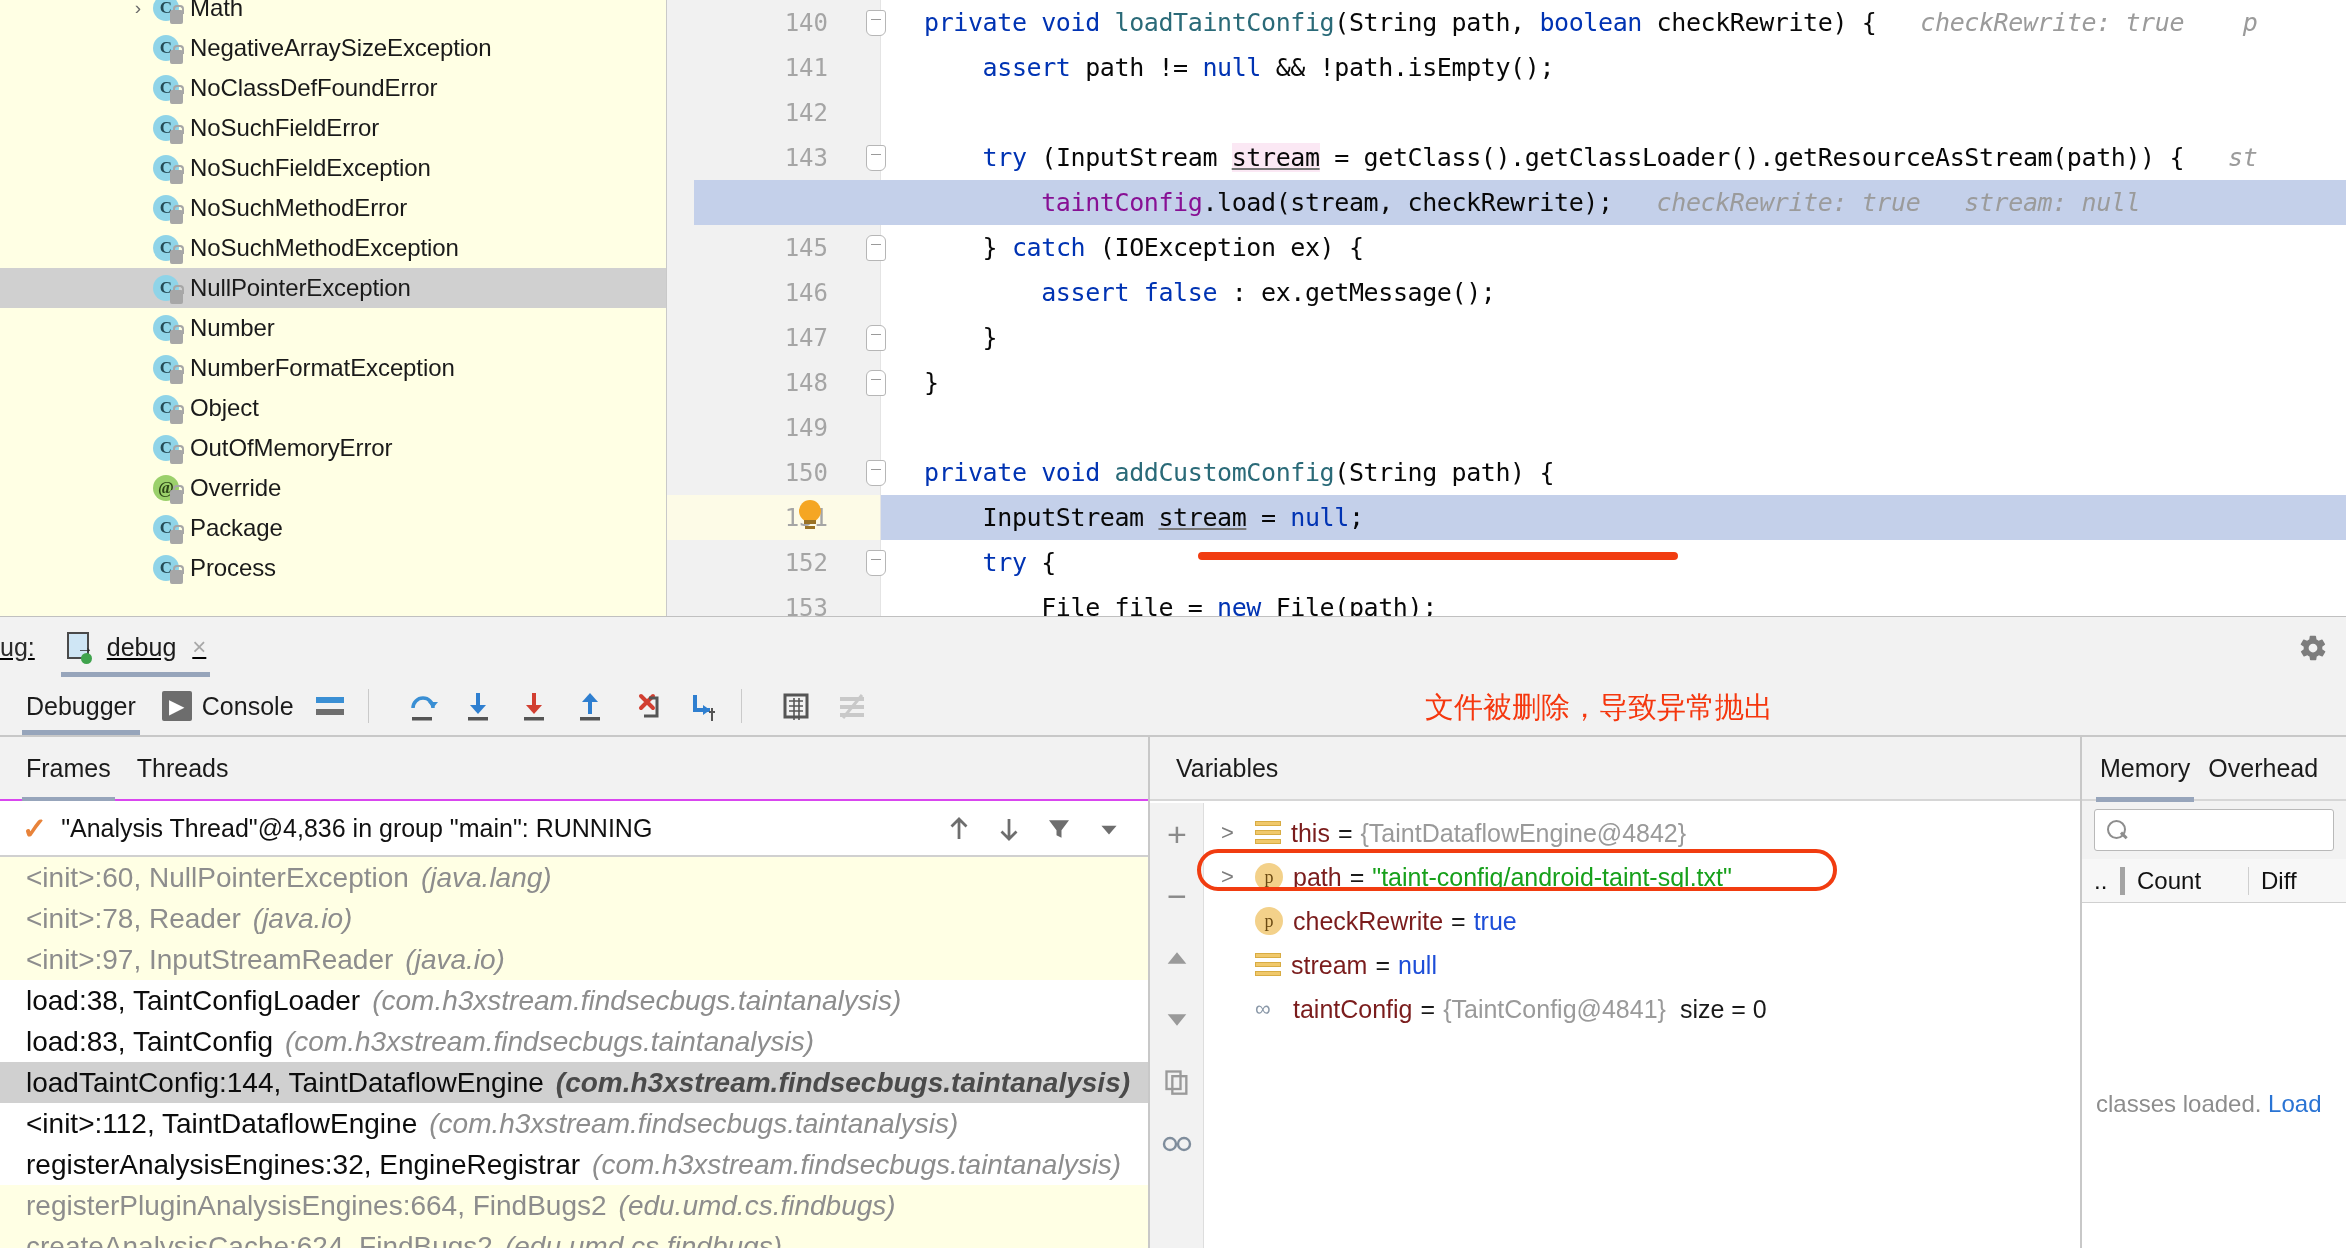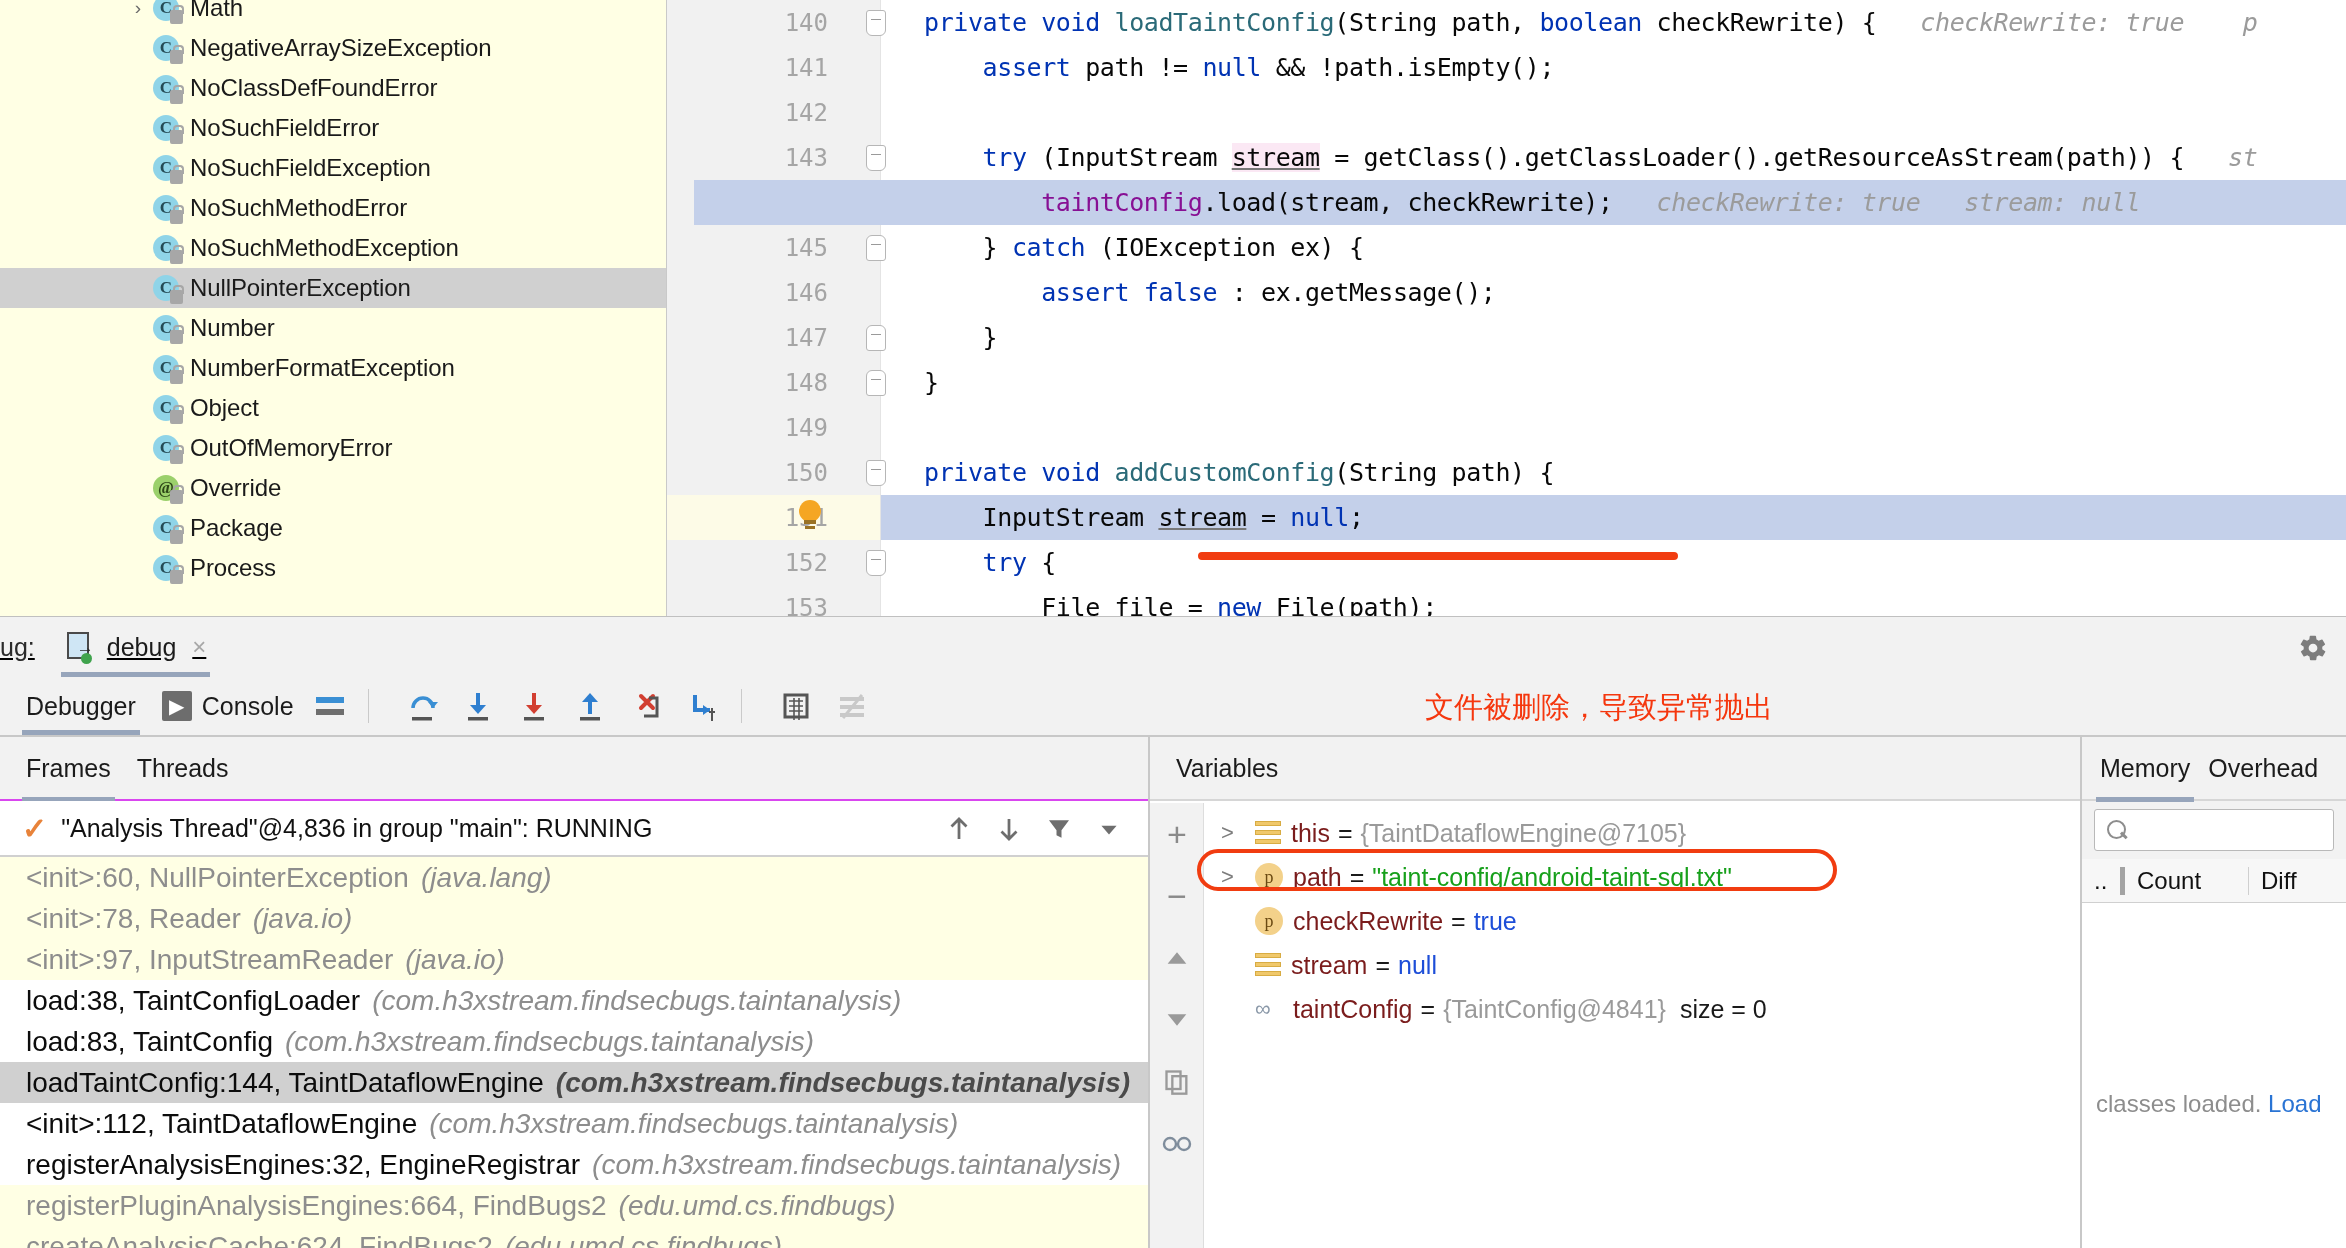--- a/index.html
+++ b/index.html
@@ -657,21 +657,21 @@
       <div class="vlist" id="varlist">
           <div class="vrow">
             <span class="vchev">&gt;</span>
             <span class="ic-field">
               <span class="l l1"></span>
               <span class="l l2"></span>
               <span class="l l3"></span>
             </span>
             <span class="vname">this</span>
             <span class="veq">=</span>
-            <span class="vref">{TaintDataflowEngine@7105}</span>
+            <span class="vref">{TaintDataflowEngine@4842}</span>
           </div>
           <div class="vrow">
             <span class="vchev">&gt;</span>
             <span class="ic-param">p</span>
             <span class="vname">path</span>
             <span class="veq">=</span>
             <span class="vstr">"taint-config/android-taint-sql.txt"</span>
           </div>
           <div class="redbox" style="left: -8px; top: 46px; width: 640px; height: 42px;"></div>
           <div class="vrow">

